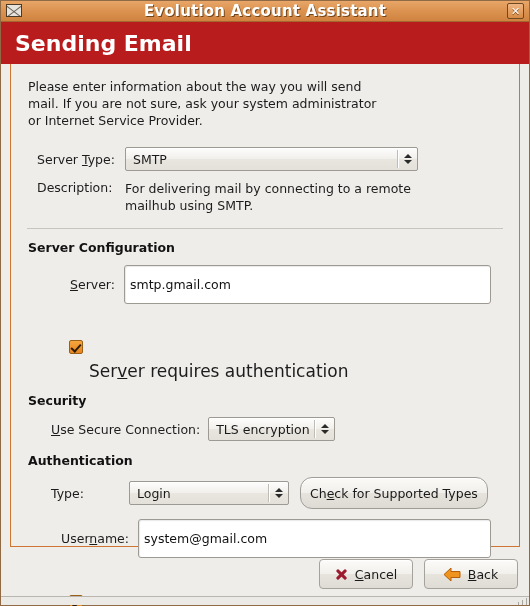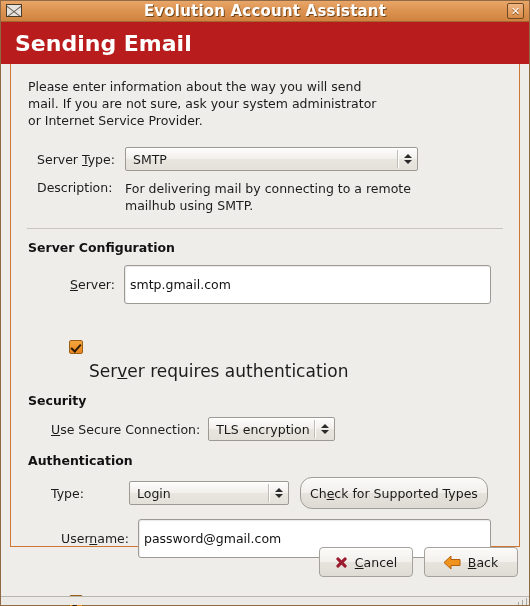--- a/index.html
+++ b/index.html
@@ -297,21 +297,21 @@
     font-size: 12.5px;
     color: #1a1a1a;
     box-shadow: inset 0 1px 0 #ffffff;
     white-space: nowrap;
   }
 
   
   .actionbar {
     position: absolute;
     left: 0; right: 0;
-    bottom: 24px;
+    bottom: 12px;
     height: 38px;
     display: flex;
     align-items: center;
     justify-content: flex-end;
     padding-right: 11px;
     box-sizing: border-box;
     gap: 11px;
   }
   .abtn {
     height: 30px;
@@ -477,21 +477,21 @@
           <u class="acc">e</u>
           <span>ck for Supported Types</span>
       </div>
     </div>
 
     <div class="row" style="margin-top:10px;">
       <div class="lbl right" style="margin-left:14px;width:92px;flex:0 0 92px;">
         <span>User</span><u class="acc">n</u><span>ame:</span>
       </div>
       <div class="entry" style="width:353px;margin-left:9px;">
-        <span>password@gmail.com</span>
+        <span>system@gmail.com</span>
       </div>
     </div>
 
     <div class="cbrow" style="margin-left:46px;">
       <div class="checkbox"></div>
       <div class="cb-label focus">Remember password</div>
     </div>
 
   </div>
 

